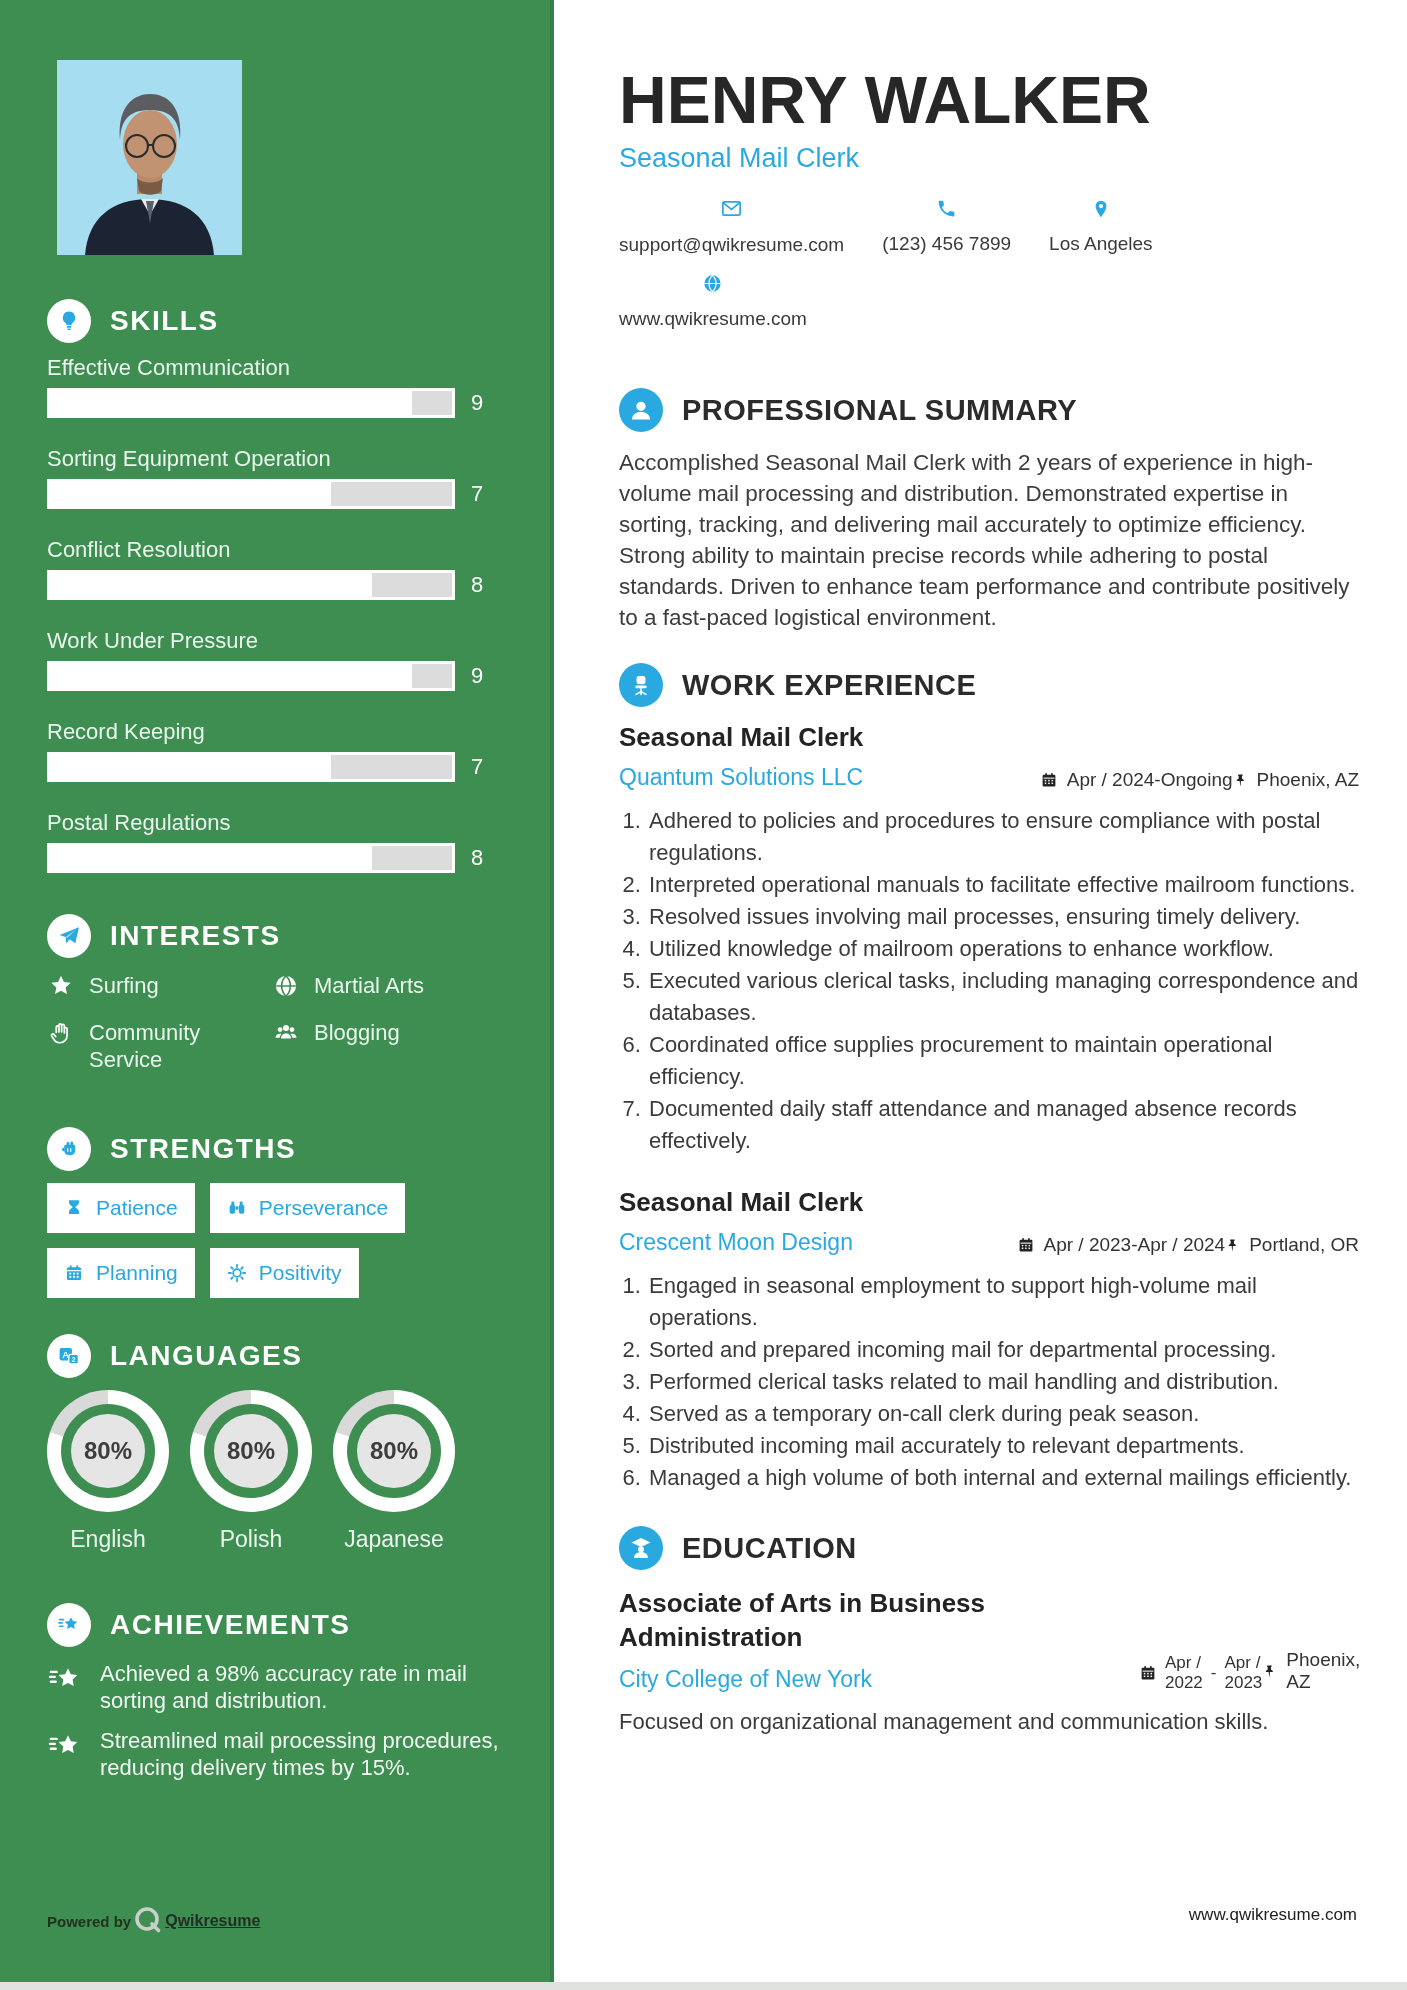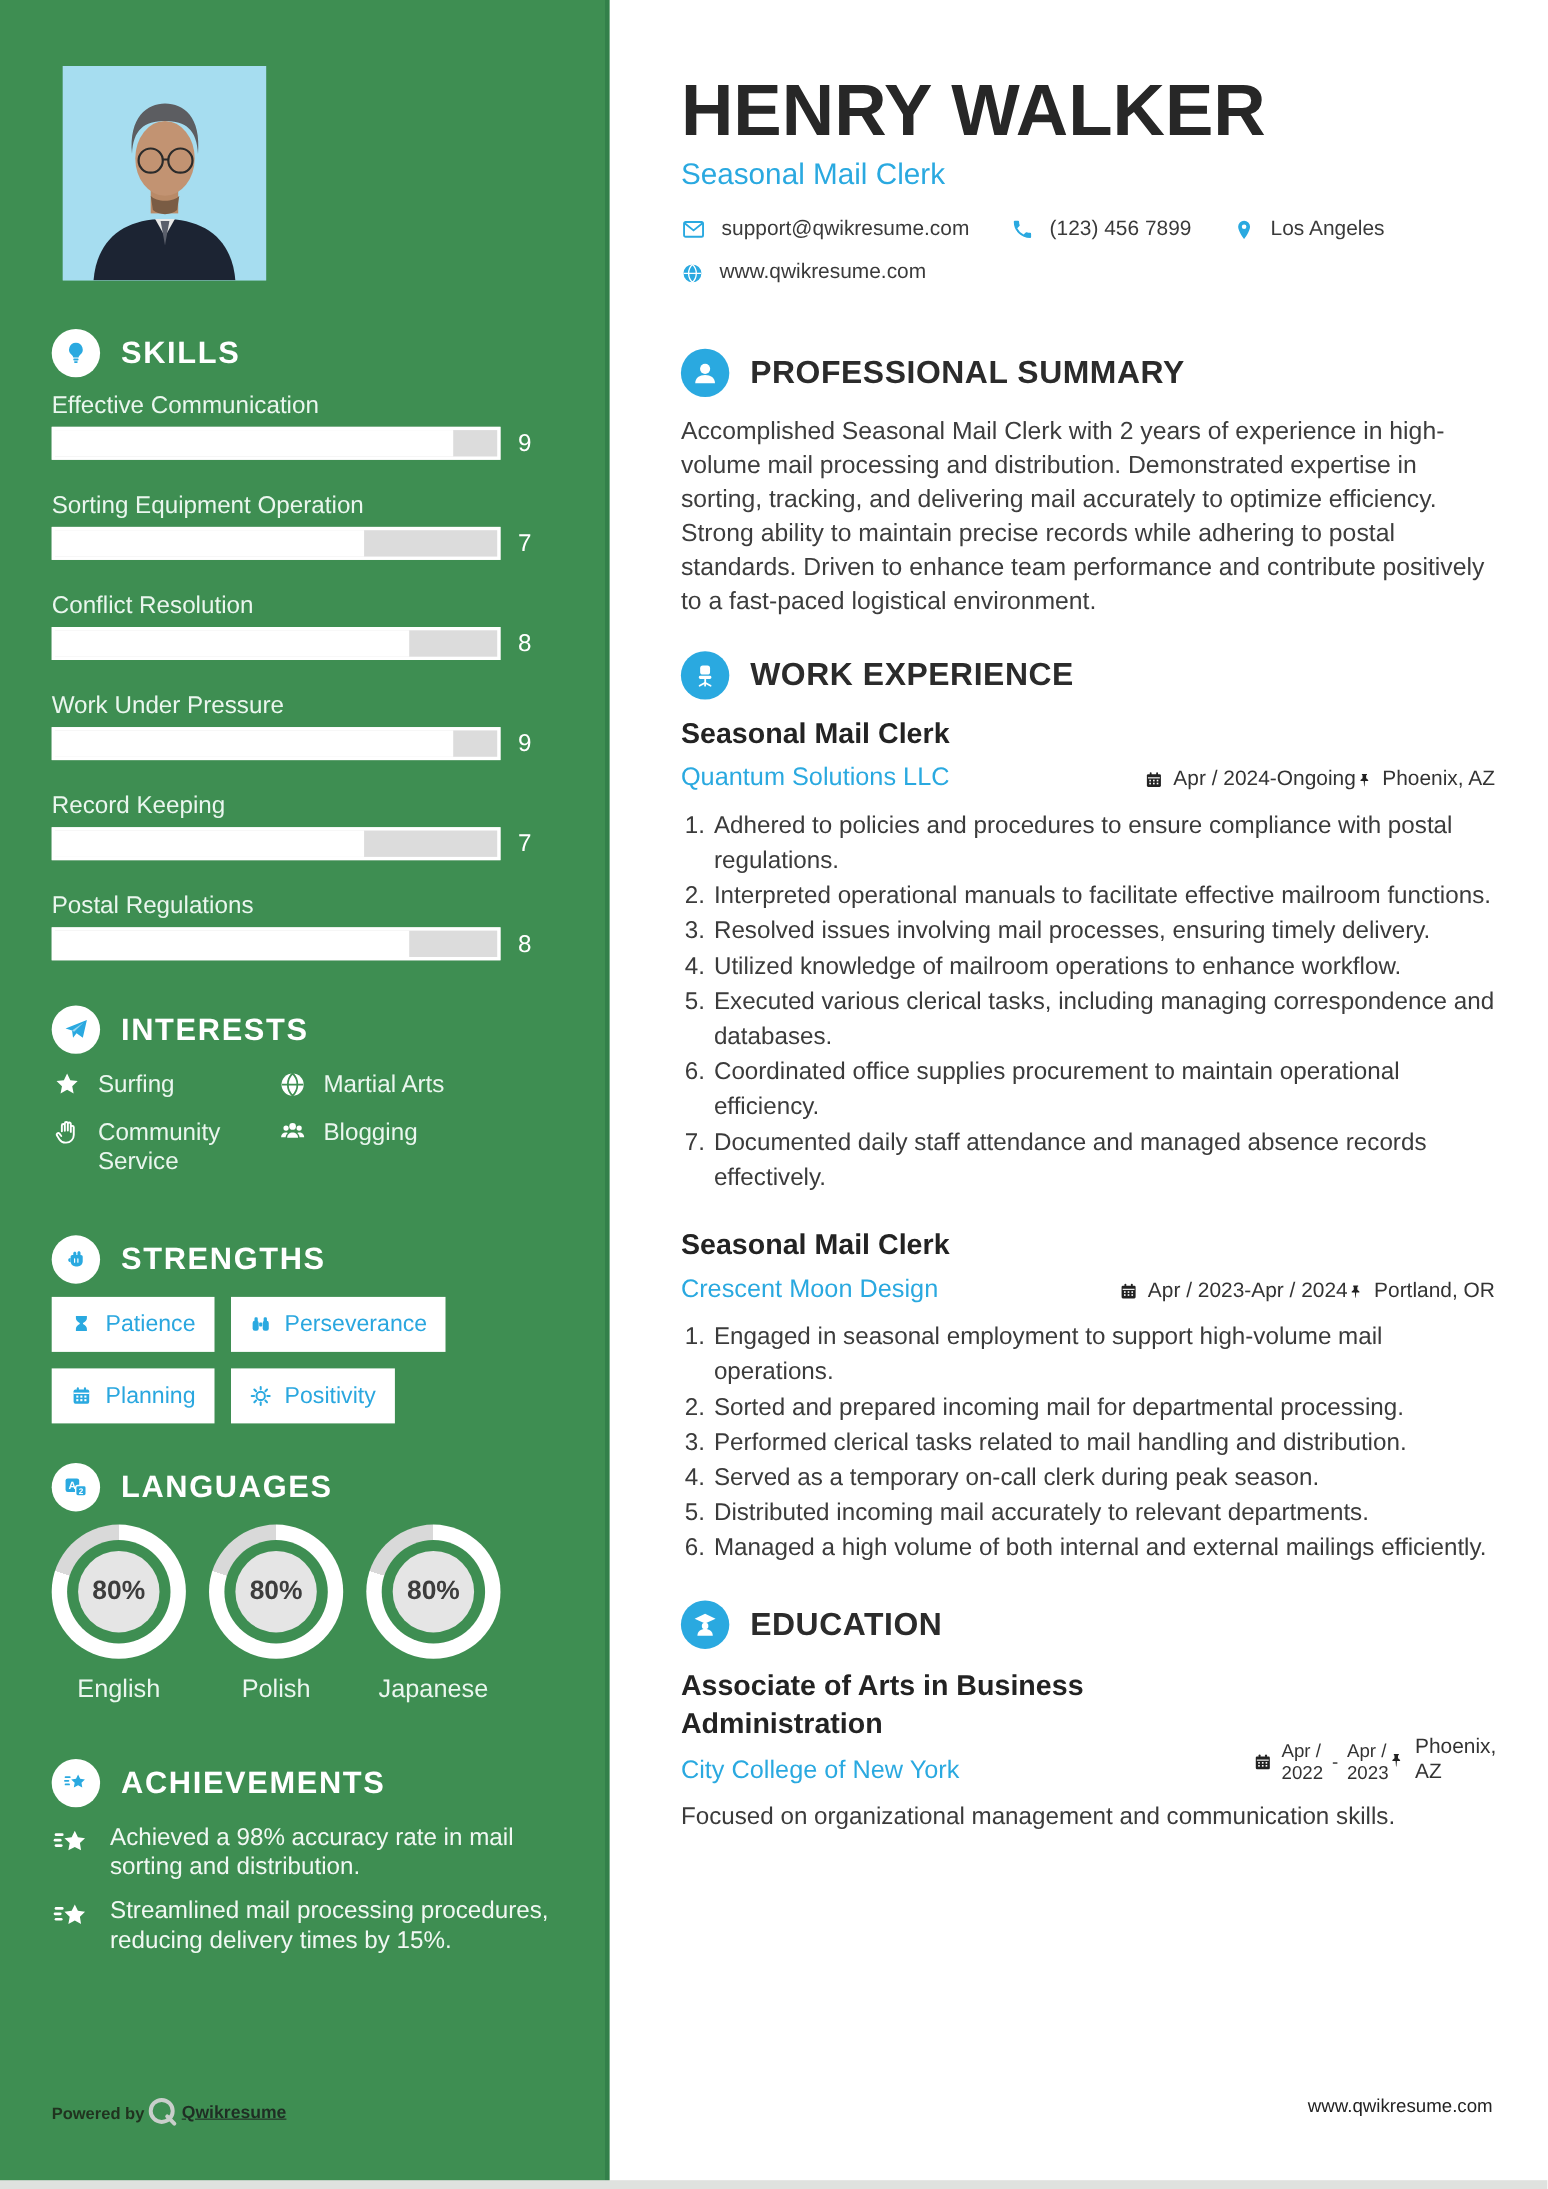--- a/index.html
+++ b/index.html
@@ -17,21 +17,21 @@
 
   .skills{margin-top:44px;}
   .skill-row{margin-top:12px;margin-bottom:28px;}
   .skill-label{font-size:22px;color:#eaf6ee;margin-bottom:7px;}
   .barline{display:flex;align-items:center;gap:16px;}
   .track{width:402px;height:24px;border:3px solid #ffffff;background:#dcdcdc;box-sizing:content-box;}
   .fill{height:100%;background:#ffffff;}
   .skill-val{font-size:22px;color:#ffffff;}
 
   .interests{margin-top:41px;}
-  .int-grid{margin-top:14px;display:grid;grid-template-columns:205px 1fr;row-gap:16px;}
+  .int-grid{margin-top:14px;display:grid;grid-template-columns:205px 1fr;row-gap:16px;gap:20px;}
   .int-item{display:flex;gap:14px;align-items:flex-start;}
   .int-item .ic{width:28px;flex:none;display:flex;justify-content:center;margin-top:1px;}
   .int-item .lb{font-size:22px;color:#eaf6ee;line-height:27px;}
 
   .strengths{margin-top:54px;}
   .chips{margin-top:12px;display:flex;flex-wrap:wrap;gap:15px;width:430px;text-align:center;}
   .chip{display:inline-flex;align-items:center;gap:12px;background:#ffffff;padding:13px 17px;font-size:21px;color:#2aa7df;}
 
   .languages{margin-top:36px;}
   .gauges{margin-top:12px;display:flex;gap:21px;}
@@ -49,21 +49,21 @@
   .sb-footer{position:absolute;left:47px;bottom:52px;display:flex;align-items:center;}
   .powered{font-size:15px;color:#20331f;font-weight:700;}
   .brand{font-size:16px;color:#1f2e24;font-weight:700;text-decoration:underline;}
 
   
   .main{position:absolute;left:558px;top:0;right:0;bottom:0;box-sizing:border-box;padding:0 48px 0 61px;}
   .name{font-size:66px;font-weight:700;color:#272727;margin:66px 0 0;line-height:1.05;letter-spacing:0;}
   .subtitle{font-size:27px;color:#2aa9e0;margin-top:8px;}
   .contact-row{display:flex;align-items:center;margin-top:23px;font-size:19px;color:#3a3a3a;}
   .contact-row.second{margin-top:17px;}
-  .citem{display:flex;align-items:center;gap:14px;margin-right:38px;}
+  .citem{display:flex;align-items:center;gap:14px;margin-right:38px;flex-direction:column;}
   .citem .ic{display:flex;align-items:center;}
 
   .m-head{display:flex;align-items:center;gap:19px;}
   .m-head .circ{width:44px;height:44px;border-radius:50%;background:#2aa9e0;flex:none;display:flex;align-items:center;justify-content:center;}
   .m-head .txt{font-size:29px;font-weight:700;color:#2b2b2b;letter-spacing:0.5px;}
 
   .summary-sec{margin-top:58px;}
   .summary-text{font-size:22.5px;line-height:31px;color:#3d3d3d;margin-top:15px;}
 
   .work-sec{margin-top:30px;}

